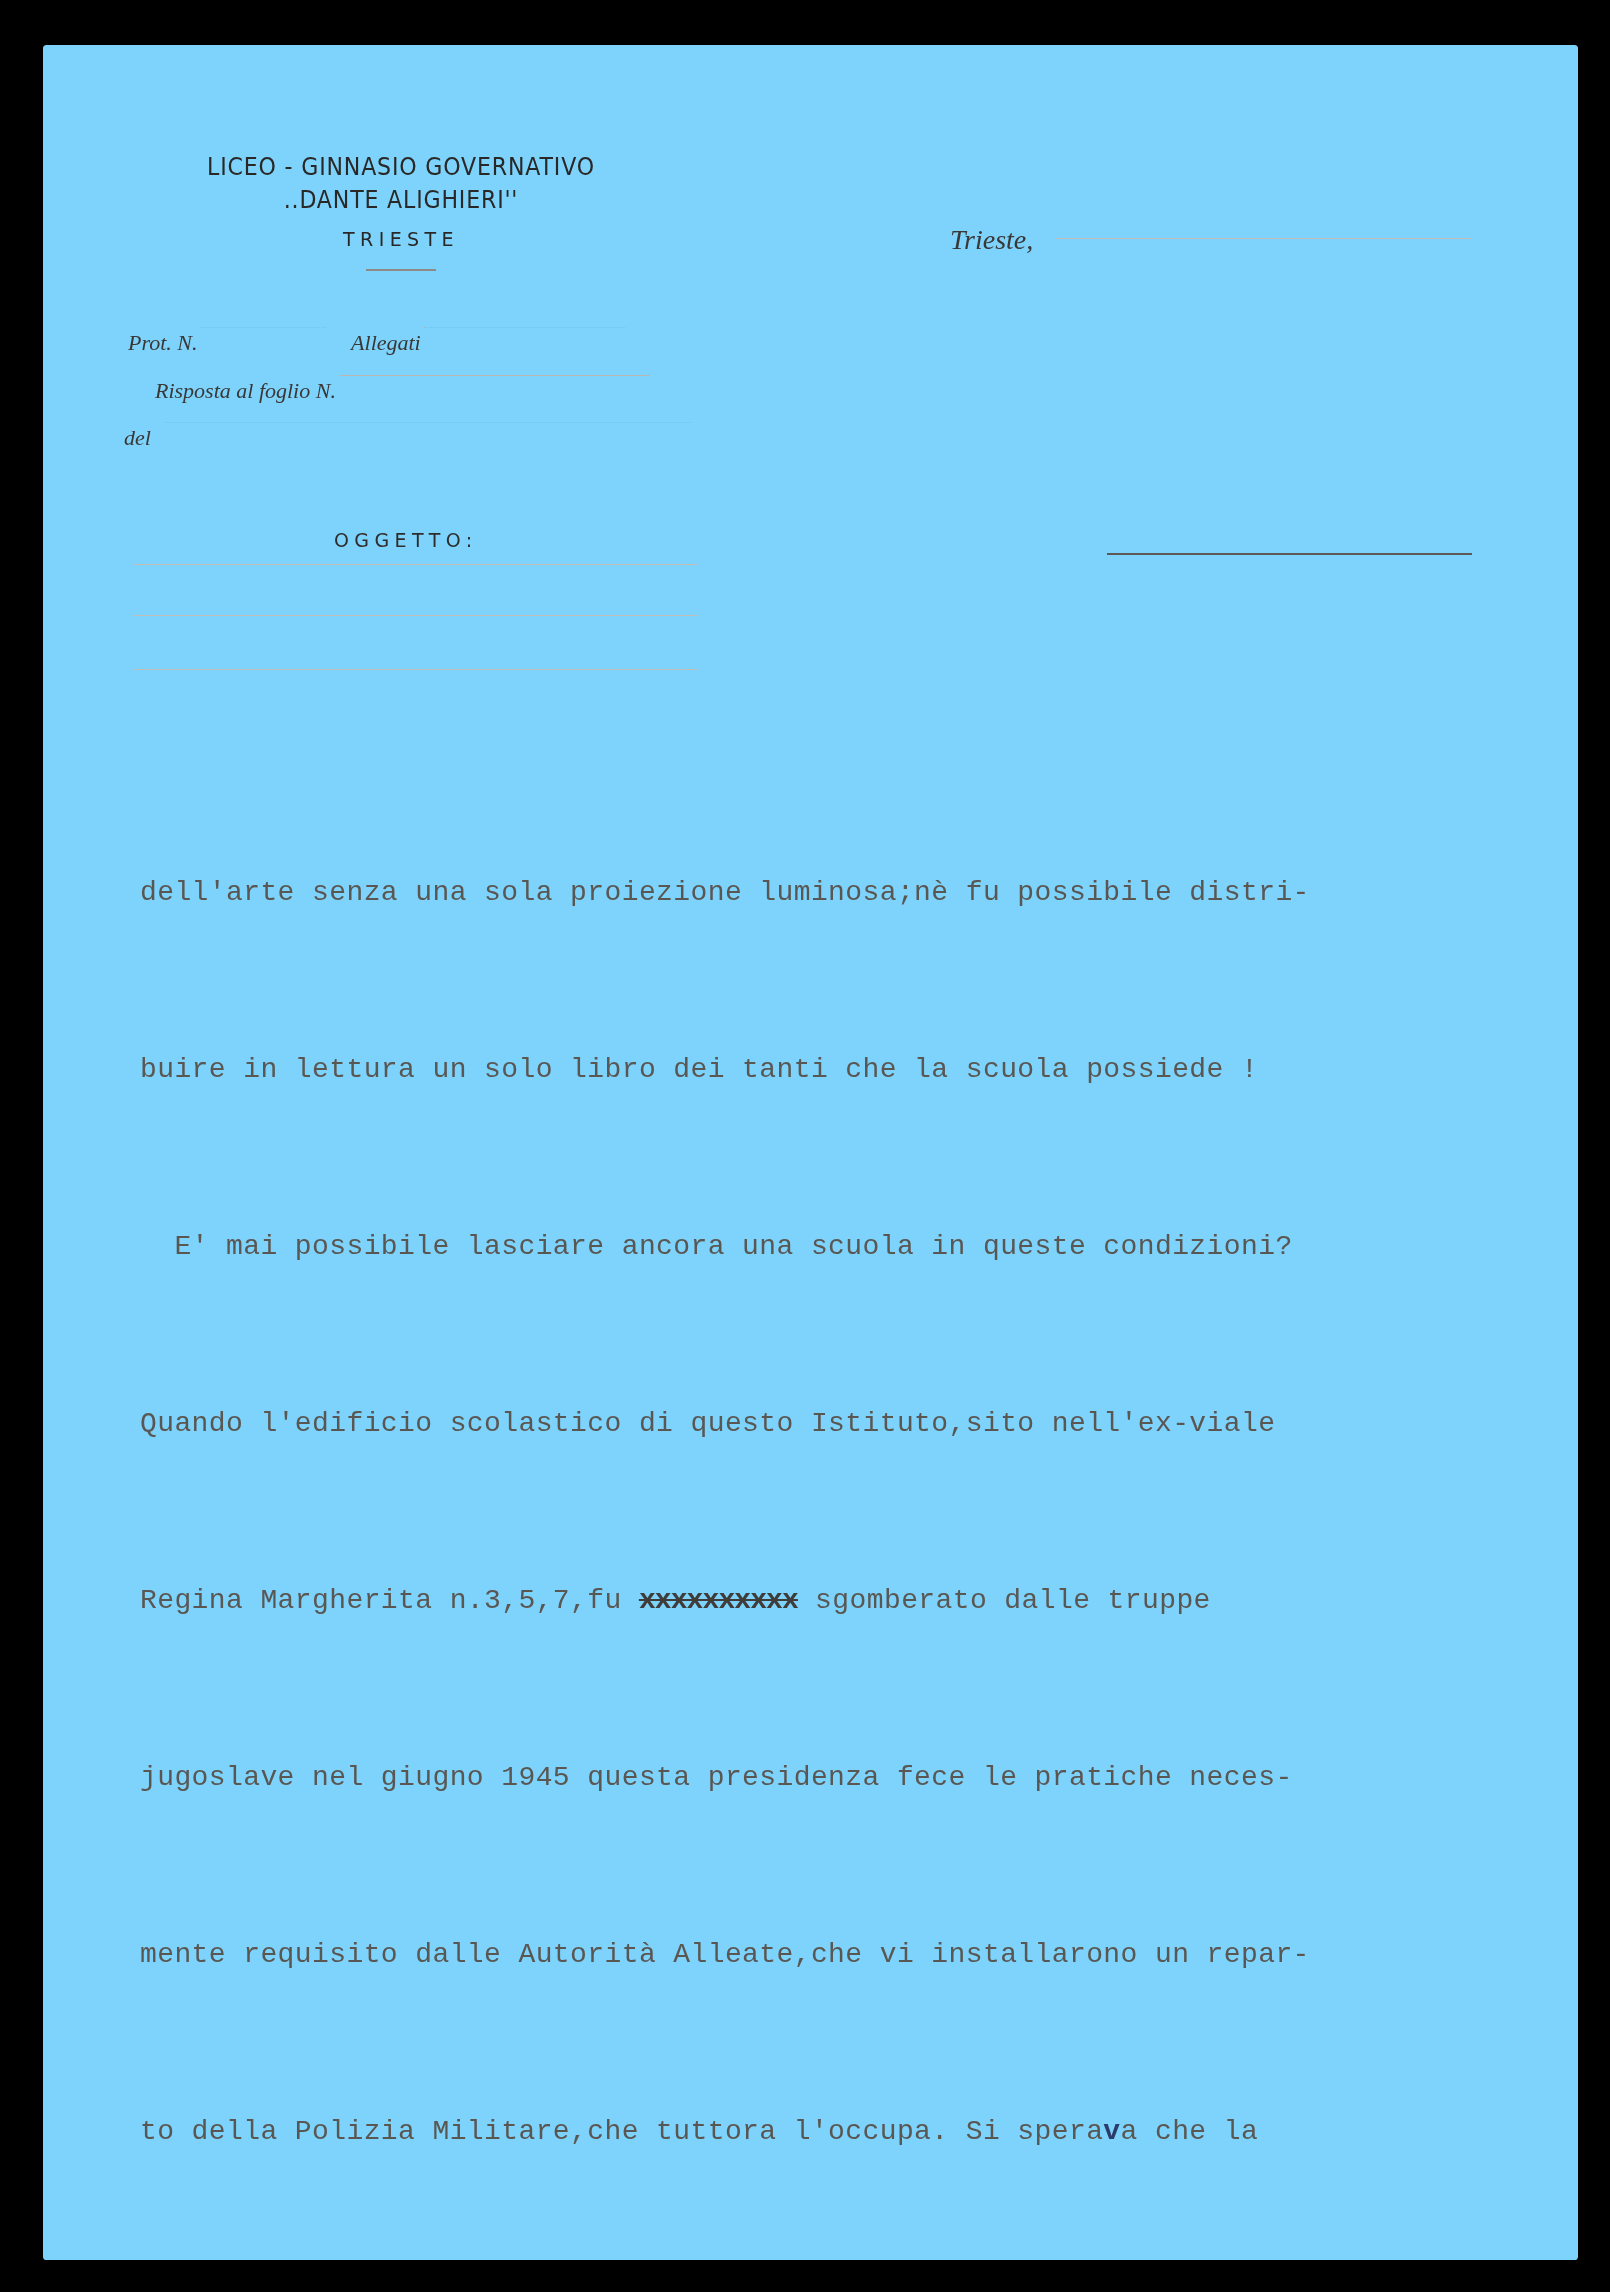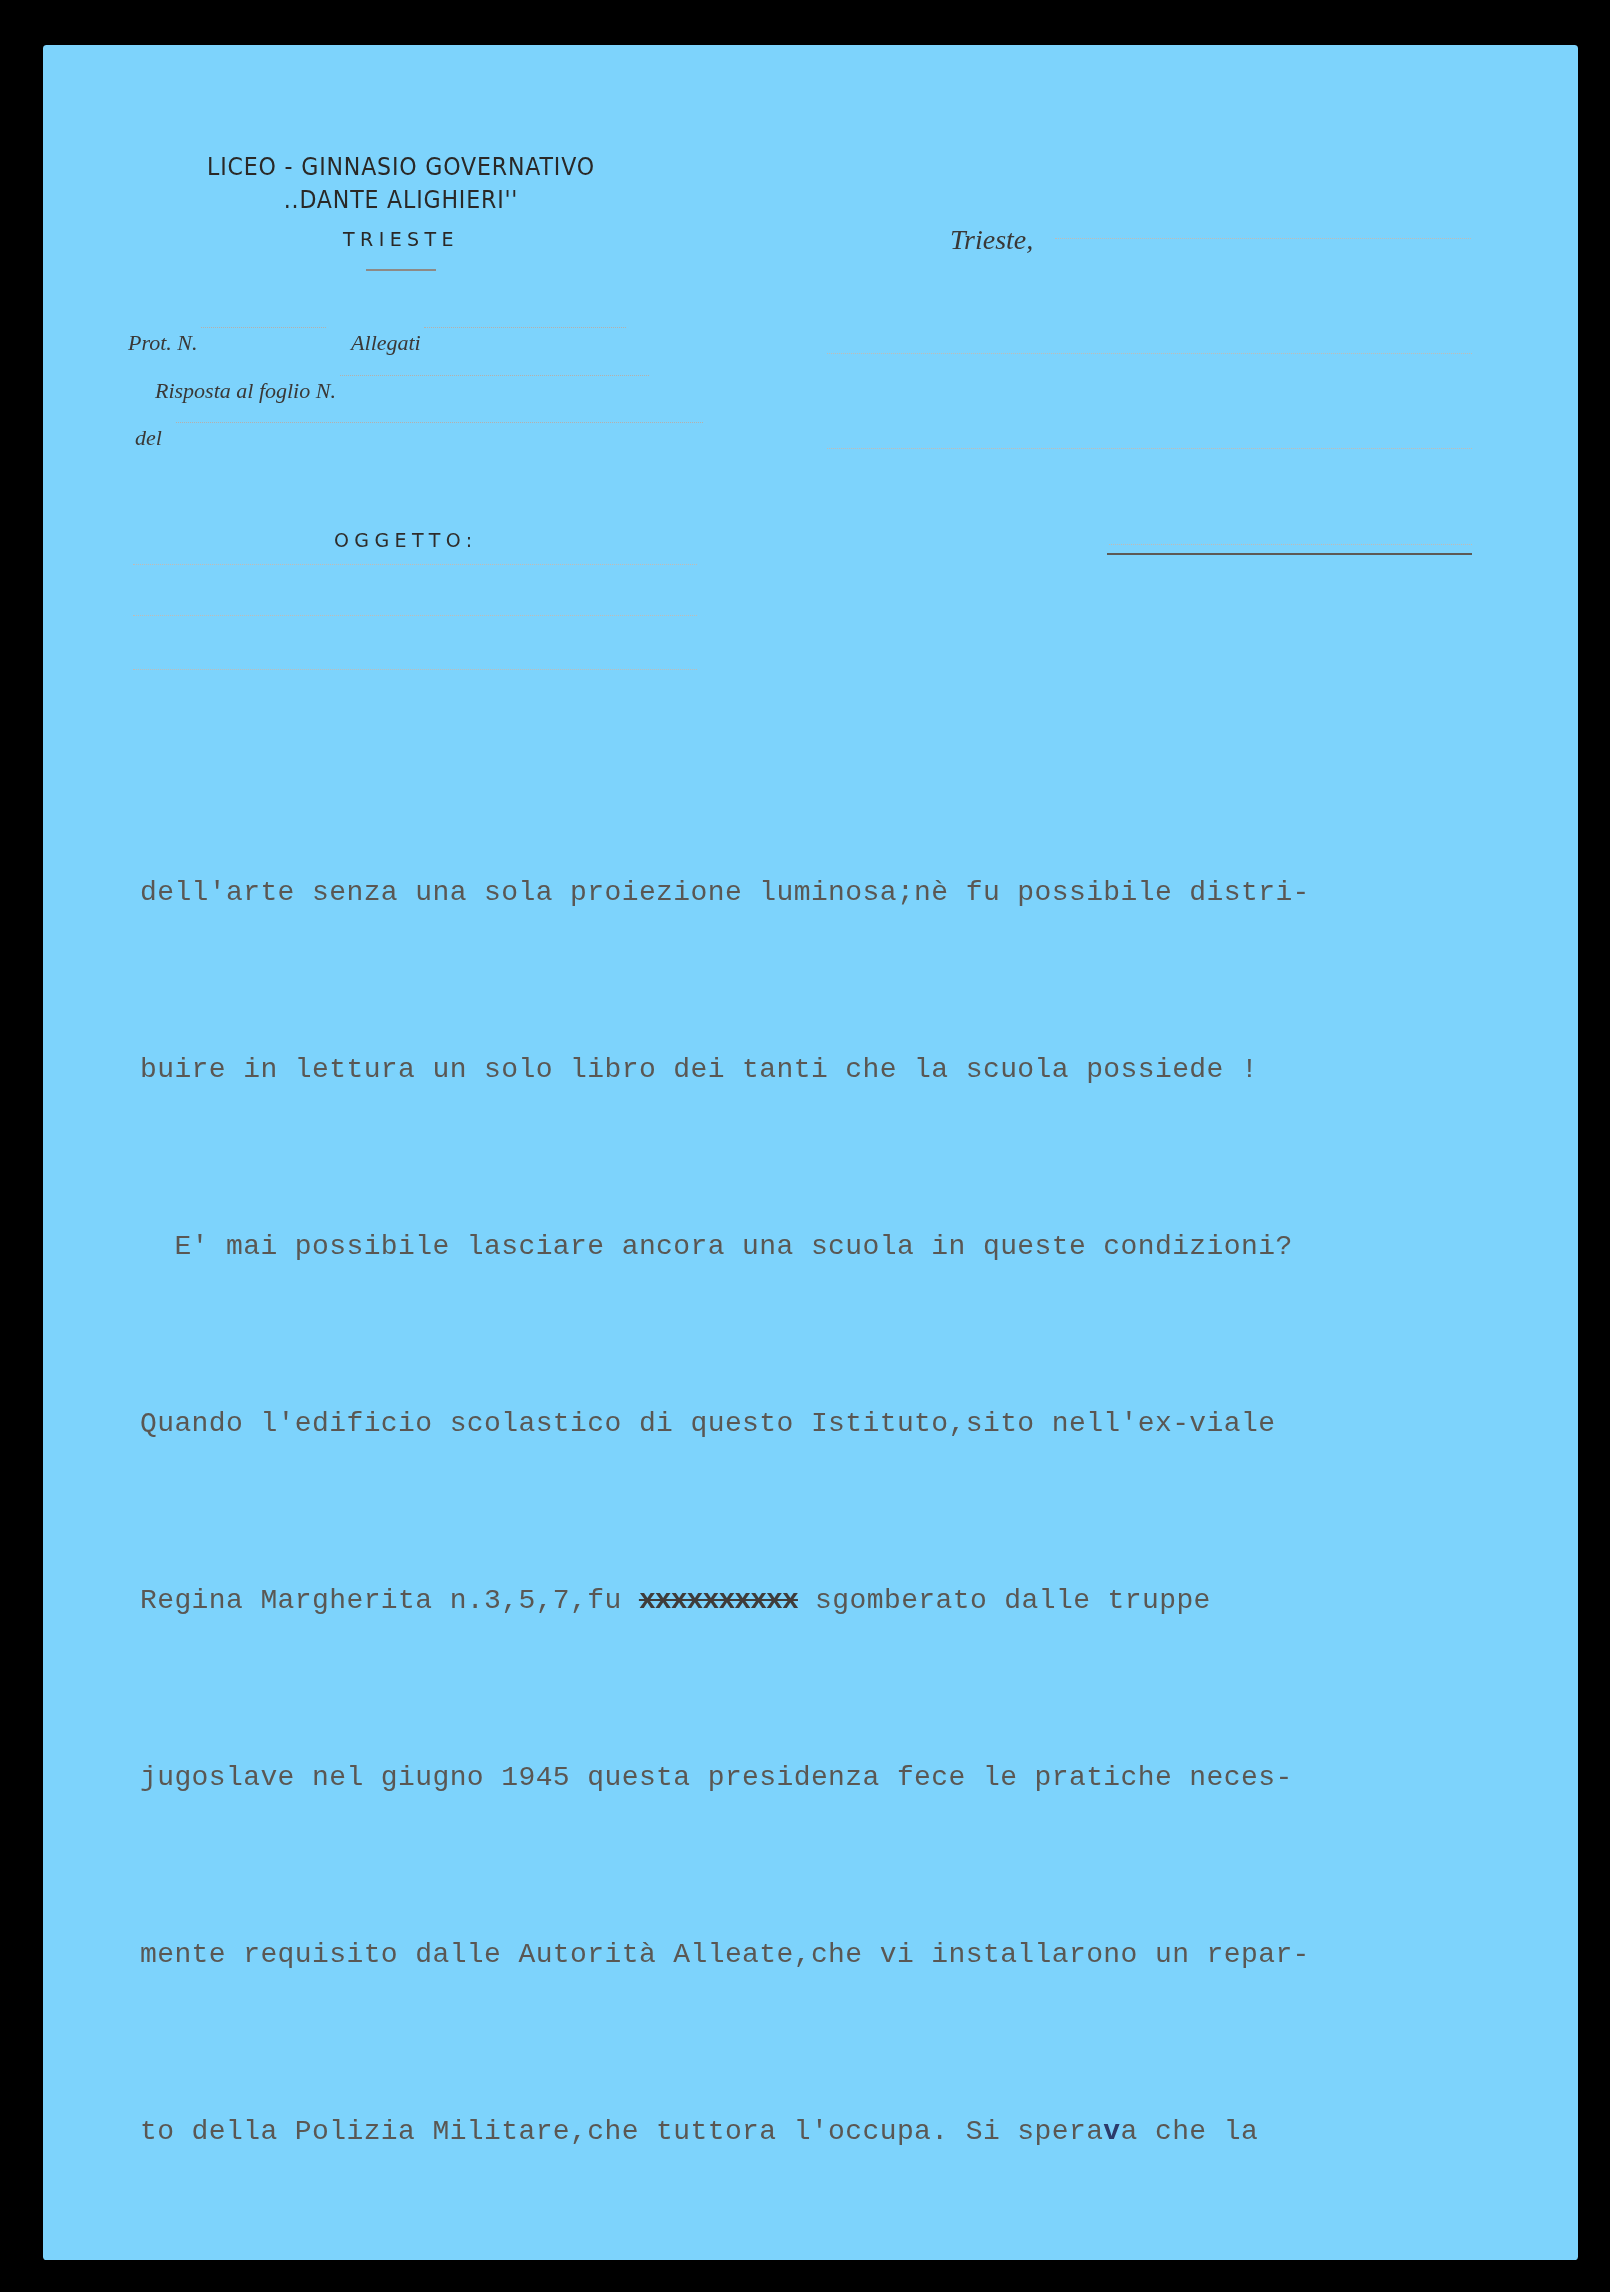--- a/index.html
+++ b/index.html
@@ -149,21 +149,21 @@
     <span class="dots" style="width:125px;"></span>
     <span style="margin-left:25px;">Allegati</span>
     <span class="dots" style="width:202px;"></span>
   </div>
 
   <div class="field-row" style="left:94px; top:333px;margin-left:18px;">
     <span>Risposta al foglio N.</span>
     <span class="dots" style="width:309px;"></span>
   </div>
 
-  <div class="field-row" style="left:92px; top:380px;gap:11px;">
+  <div class="field-row" style="left:81px; top:380px;gap:11px;">
     <span>del</span>
     <span class="dots" style="width:527px;"></span>
   </div>
 
   <div class="oggetto">OGGETTO:</div>
 
   <div class="hline" style="left:90px; top:519px; width:564px;"></div>
   <div class="hline" style="left:90px; top:570px; width:564px;"></div>
   <div class="hline" style="left:90px; top:624px; width:564px;"></div>
 

